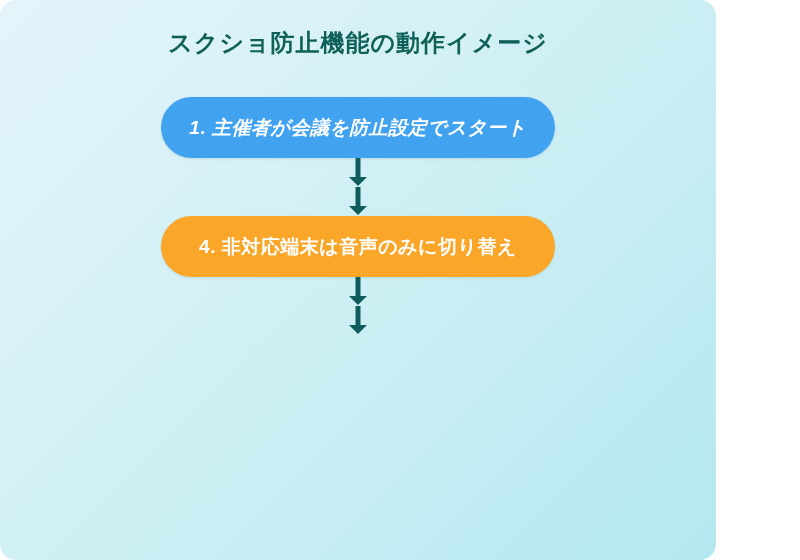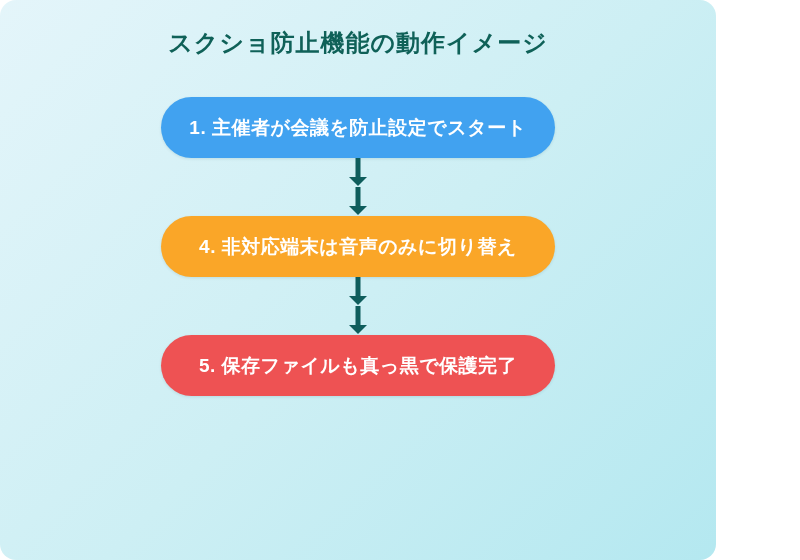--- a/index.html
+++ b/index.html
@@ -57,21 +57,21 @@
   .arrow svg { display: block; }
 </style>
 </head>
 <body>
 
 <div class="canvas">
   <h1 class="title" style="color: rgb(15, 97, 88);">スクショ防止機能の動作イメージ</h1>
 
   <div class="flow">
 
-    <div class="pill" style="background-color: rgb(65, 162, 240);">1. 主催者が会議を防止設定でスタート</div>
+    <div class="pill" style="background-color: rgb(65, 162, 240); font-style: italic;">1. 主催者が会議を防止設定でスタート</div>
 
     <div class="arrow">
       <svg width="24" height="29" viewBox="0 0 24 29">
         <g fill="#0e5d5c">
           <rect x="9.5" y="0" width="5" height="21"></rect>
           <polygon points="3,19 21,19 12,28"></polygon>
         </g>
       </svg>
     </div>
 
@@ -99,16 +99,15 @@
 
     <div class="arrow">
       <svg width="24" height="29" viewBox="0 0 24 29">
         <g fill="#0e5d5c">
           <rect x="9.5" y="0" width="5" height="21"></rect>
           <polygon points="3,19 21,19 12,28"></polygon>
         </g>
       </svg>
     </div>
 
-    <div class="pill" style="background-color: rgb(238, 82, 83);">5. 保存ファイルも真っ黒で保護完了</div>
 
   </div>
 </div>
 
 </body></html>

